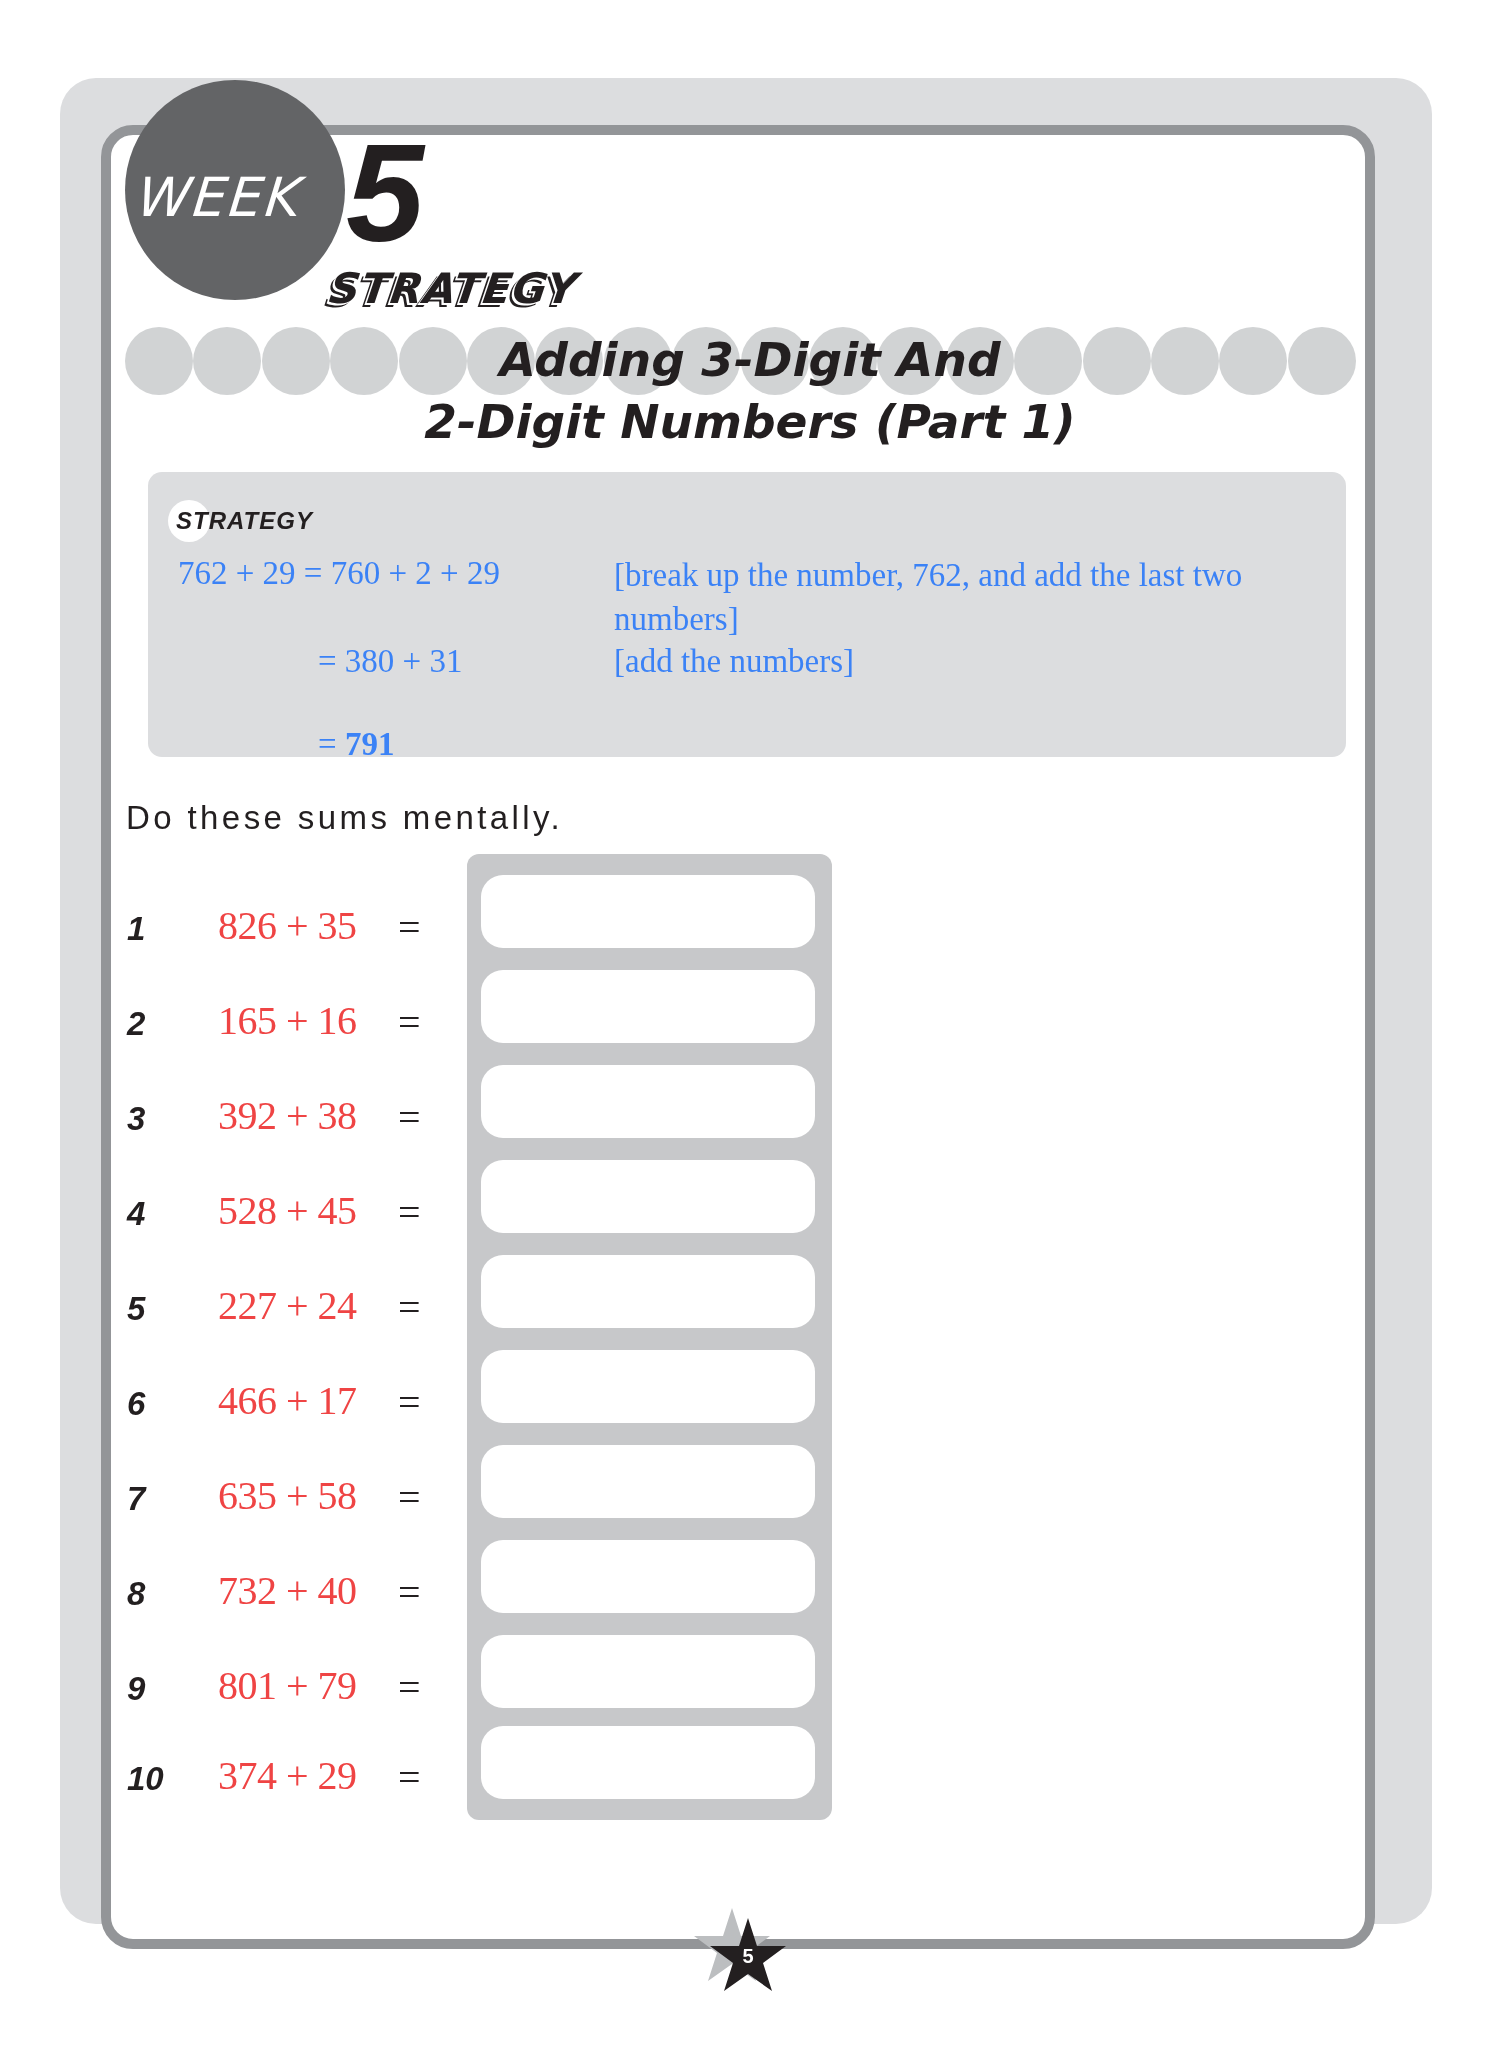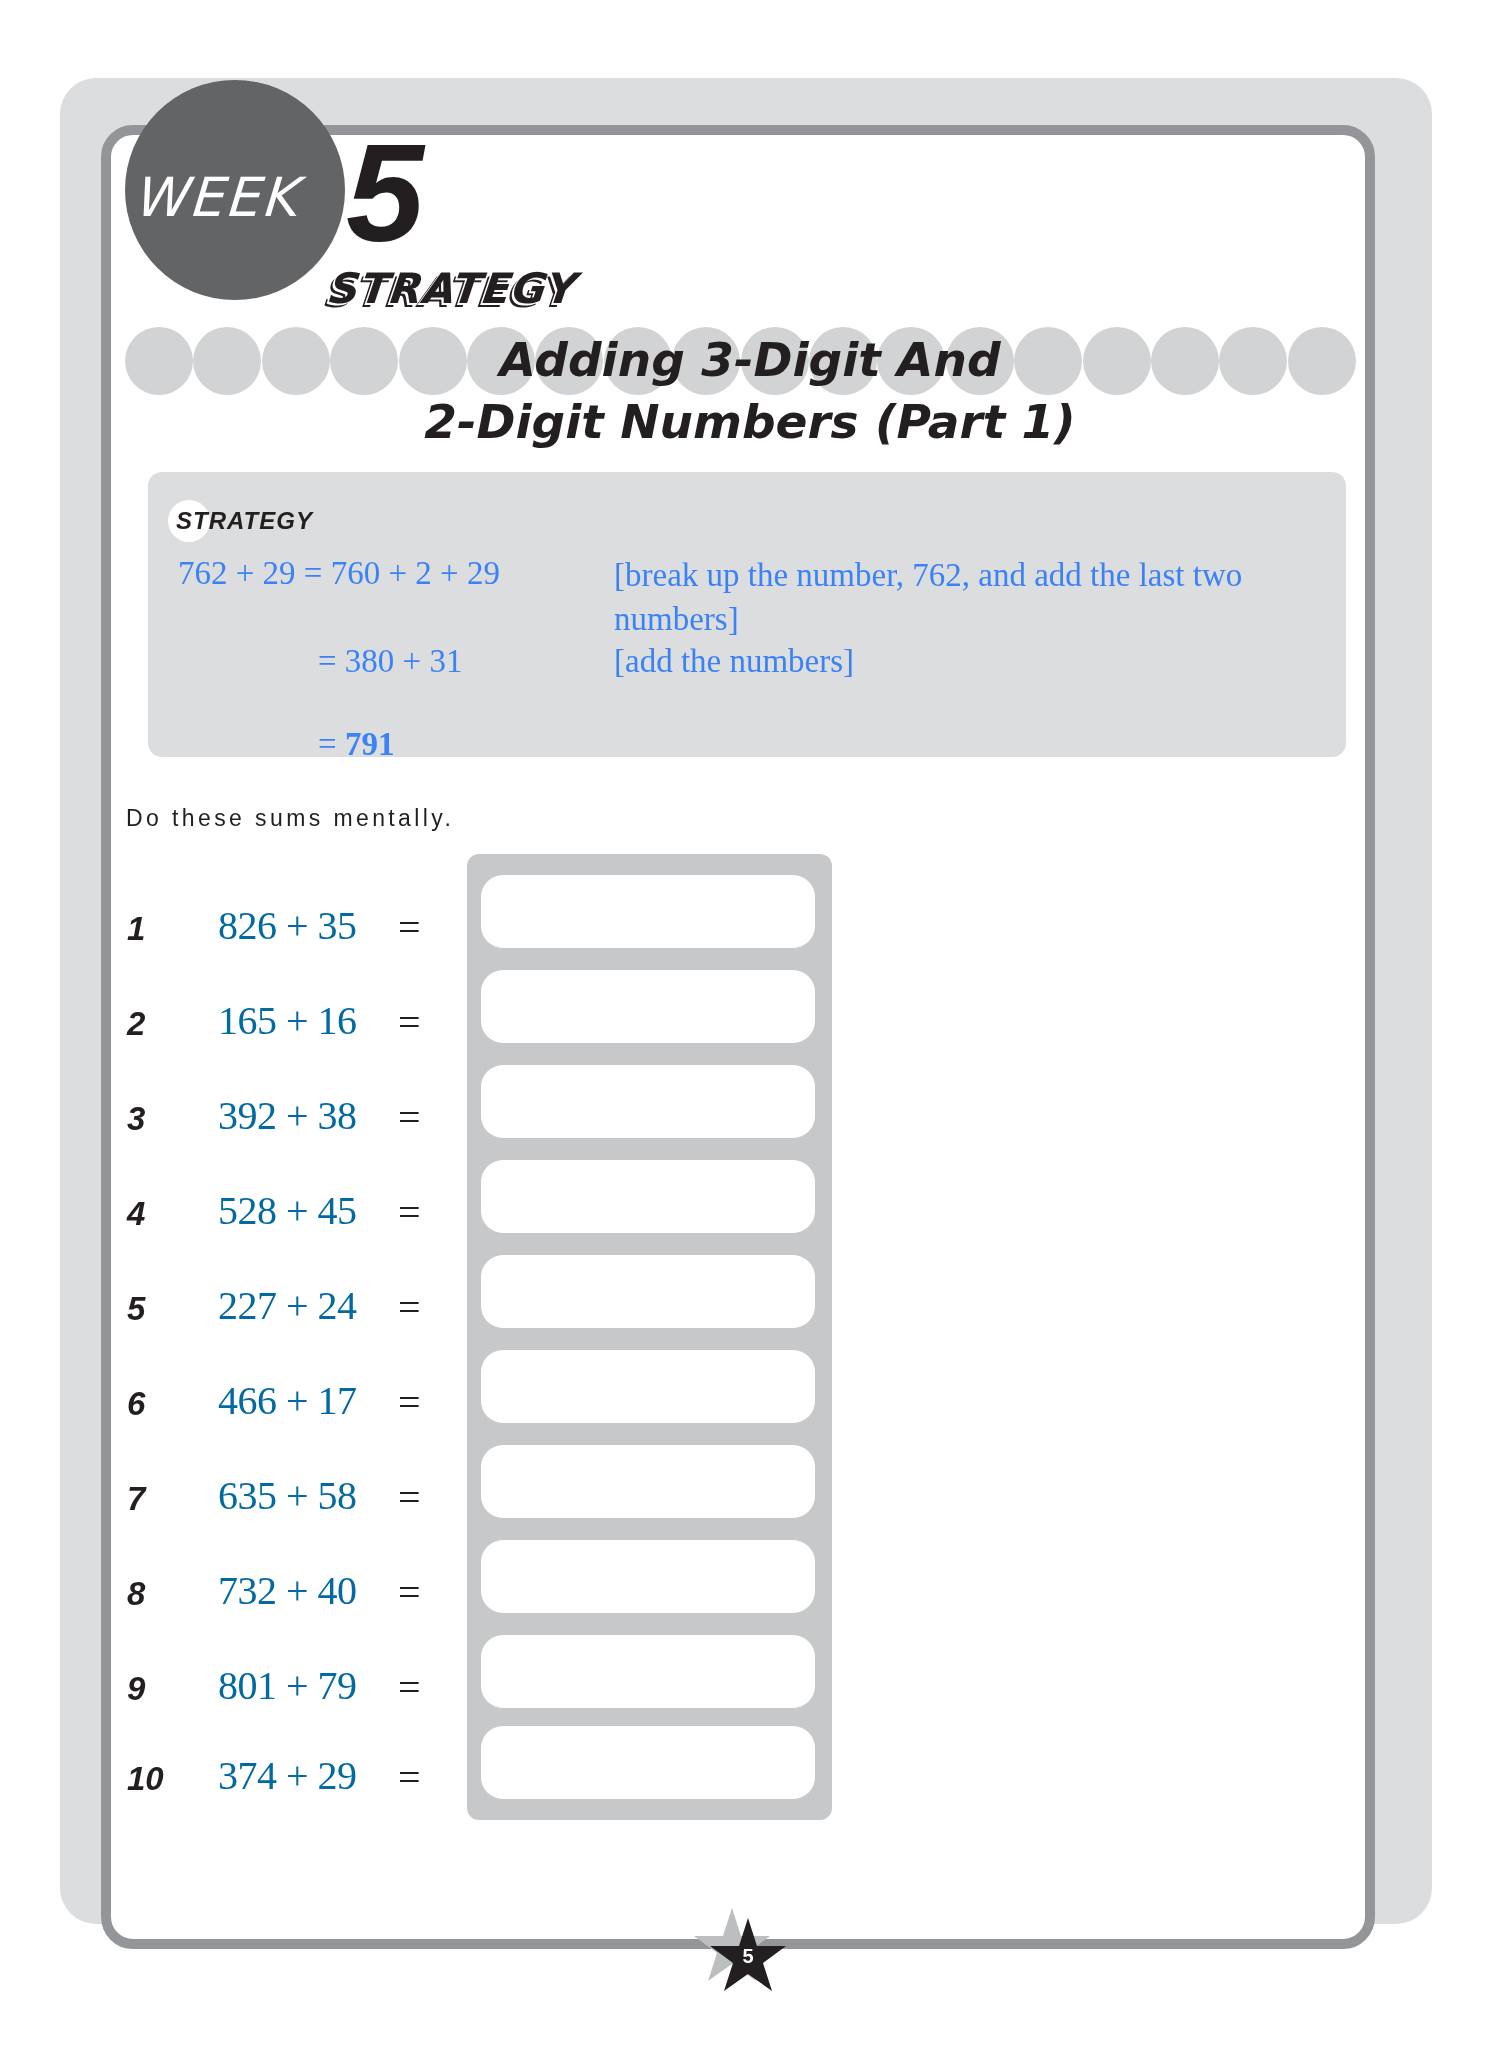--- a/index.html
+++ b/index.html
@@ -25,28 +25,28 @@
     .strategy-dot { left: 168px; top: 500px; width: 42px; height: 42px; border-radius: 50%; background: #ffffff; }
     .strategy-label { left: 176px; top: 507px; font-family: "Liberation Sans", sans-serif; font-weight: bold; font-style: italic; font-size: 24px; line-height: 28px; letter-spacing: 1px; color: #231f20; }
     .serif { font-family: "Liberation Serif", serif; font-size: 33px; line-height: 40px; color: #3b82f6; white-space: nowrap; }
     .step-1 { left: 178px; top: 553px; }
     .step-2 { left: 318px; top: 641px; }
     .step-3 { left: 318px; top: 684px; margin-top: 40px; }
     .step-3 .bold { font-weight: bold; }
     .note-1 { left: 614px; top: 553px; width: 720px; white-space: normal; line-height: 44px; }
     .note-2 { left: 614px; top: 641px; }
 
-    .instructions { left: 126px; top: 801px; font-family: "Liberation Sans", sans-serif; font-size: 23px; line-height: 34px; letter-spacing: 3.4px; color: #231f20; }
+    .instructions { left: 126px; top: 801px; font-family: "Liberation Sans", sans-serif; font-size: 33px; line-height: 34px; letter-spacing: 3.4px; color: #231f20; }
 
     .answer-panel { left: 467px; top: 854px; width: 365px; height: 966px; background: #c7c8ca; border-radius: 12px; }
     .answer-box { position: absolute; left: 481px; width: 334px; height: 73px; background: #ffffff; border-radius: 22px; border: none; box-sizing: border-box; padding: 0 16px; font-family: "Liberation Serif", serif; font-size: 34px; color: #231f20; outline: none; }
 
     .row { position: absolute; left: 0; width: 460px; height: 60px; }
     .q-num { position: absolute; left: 127px; top: 10px; font-family: "Liberation Sans", sans-serif; font-weight: bold; font-style: italic; font-size: 33px; line-height: 40px; color: #231f20; }
-    .q-expr { position: absolute; left: 218px; top: 4px; font-family: "Liberation Serif", serif; font-size: 40px; line-height: 46px; color: #0369a1; white-space: nowrap; letter-spacing: -0.5px; }
+    .q-expr { position: absolute; left: 218px; top: 4px; font-family: "Liberation Serif", serif; font-size: 40px; line-height: 46px; color: #ef4444; white-space: nowrap; letter-spacing: -0.5px; }
     .q-eq { position: absolute; left: 398px; top: 6px; font-family: "Liberation Serif", serif; font-size: 40px; line-height: 46px; color: #231f20; }
 
     .page-star { left: 690px; top: 1906px; width: 110px; height: 90px; }
   </style>
 </head>
 <body>
 
 <div class="abs outer-bg"></div>
 <div class="abs inner-frame"></div>
 

